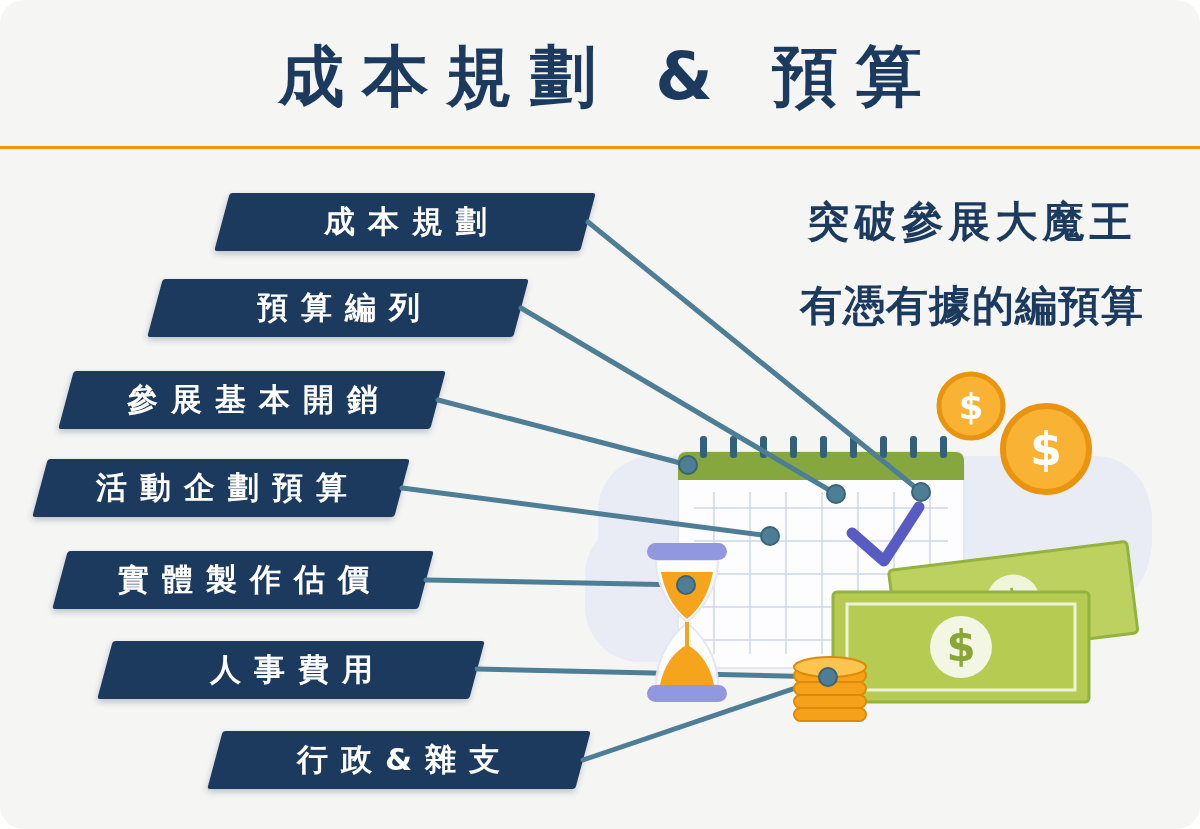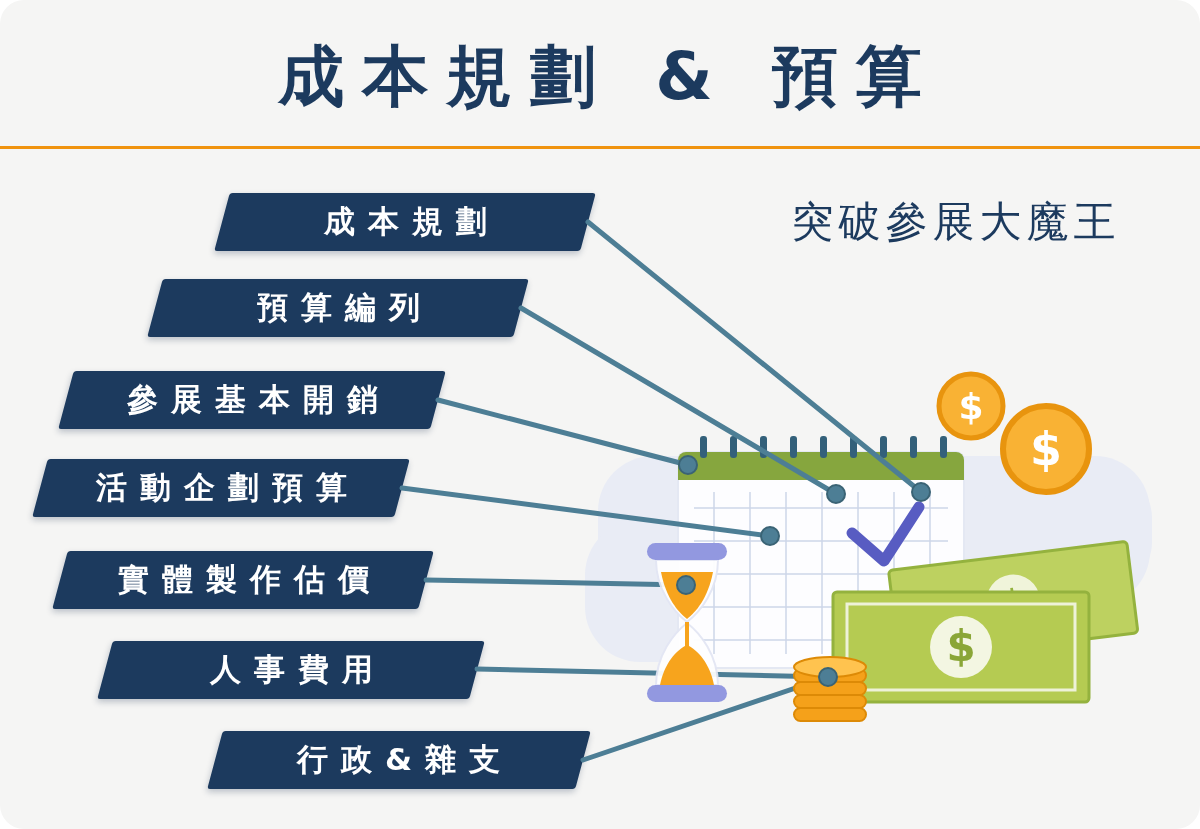--- a/index.html
+++ b/index.html
@@ -11,22 +11,22 @@
   .title{
     position:absolute; top:32px; left:0; width:100%;
     text-align:center; font-size:66px; font-weight:900;
     color:#1c3a5e; letter-spacing:18px; text-indent:18px; white-space:nowrap;
   }
   .divider{
     position:absolute; top:146px; left:0; width:100%; height:3px;
     background:#f0930e;
   }
   .tagline{
-    position:absolute; left:744px; top:194px; width:424px;
-    text-align:center; color:#1c3a5e; font-weight:400;
+    position:absolute; left:760px; top:194px; width:424px;
+    text-align:center; color:#1c3a5e; font-weight:700;
   }
   .tagline .t1{ font-size:42px; letter-spacing:5px; }
   .tagline .t2{ font-size:42px; letter-spacing:1px; margin-top:28px; }
   .label-box{
     position:absolute; height:58px; background:#1c3a5e;
     transform:skewX(-15deg); border-radius:3px;
     display:flex; align-items:center; justify-content:center;
     box-shadow:0 3px 6px rgba(20,40,70,.25);
   }
   .label-box span{
@@ -46,20 +46,21 @@
 </head>
 <body>
 
 <div class="canvas">
 
   <h1 class="title">成本規劃 &amp; 預算</h1>
   <div class="divider"></div>
 
   <div class="tagline">
     <div class="t1">突破參展大魔王</div>
+    <div class="t2">有憑有據的編預算</div>
   </div>
 
   <div class="label-box b1">
     <span>成本規劃</span>
   </div>
   <div class="label-box b2">
     <span>預算編列</span>
   </div>
   <div class="label-box b3">
     <span>參展基本開銷</span>

